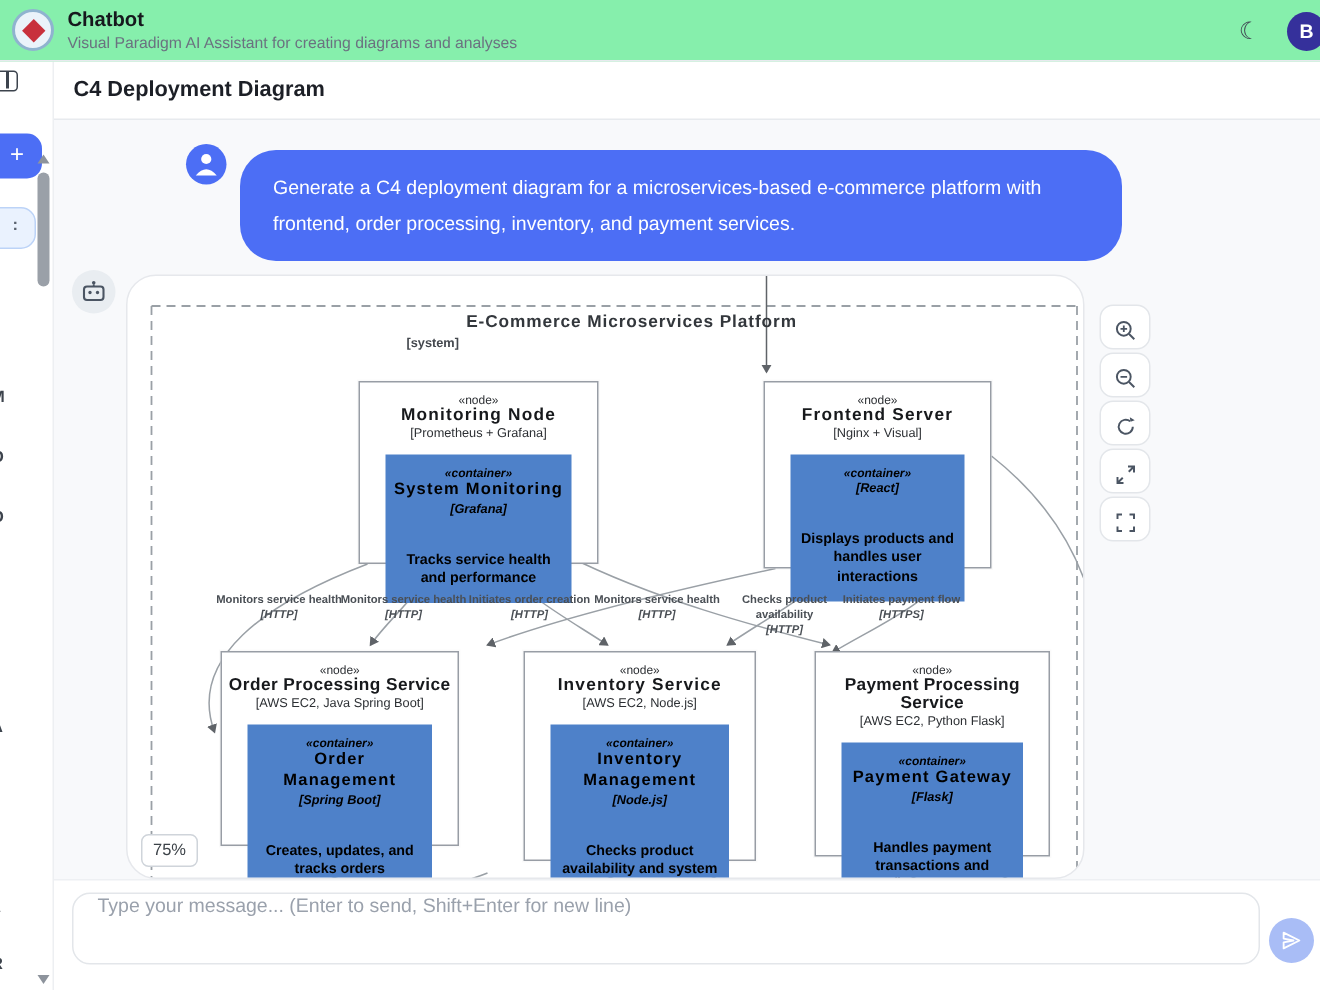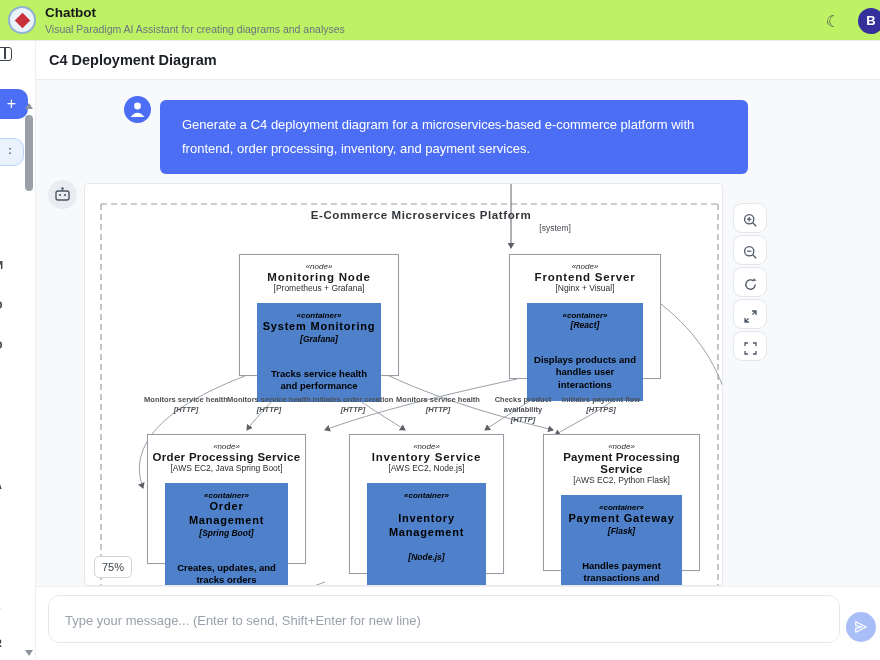--- a/index.html
+++ b/index.html
@@ -1,21 +1,21 @@
 <!DOCTYPE html>
 <html><head>
 <meta charset="utf-8">
 <style>
   * { box-sizing: border-box; margin: 0; padding: 0; }
   html,body { width:880px; height:660px; overflow:hidden; }
   body { font-family:"Liberation Sans","DejaVu Sans",sans-serif; background:#fff; }
   .app { position:relative; width:880px; height:660px; background:#fff; }
 
   
-  .header { position:absolute; left:0; top:0; width:880px; height:41px; background:#bef264; border-bottom:1px solid #e7eaee; z-index:30; }
+  .header { position:absolute; left:0; top:0; width:880px; height:41px; background:#86efac; border-bottom:1px solid #e7eaee; z-index:30; }
   .logo { position:absolute; left:8px; top:6px; width:28px; height:28px; border-radius:50%; background:#eaf3fa; border:2px solid #8fb3cf; }
   .logo-diamond { position:absolute; left:7px; top:7px; width:11px; height:11px; background:#c8313c; transform:rotate(45deg); }
   .app-name { position:absolute; left:45px; top:5px; font-size:13.5px; font-weight:bold; color:#16181d; }
   .app-sub  { position:absolute; left:45px; top:23px; font-size:10.5px; color:#6b7280; }
   .theme-btn { position:absolute; right:35px; top:9px; width:24px; height:24px; border:none; background:transparent; color:#3f4752; font-size:16px; cursor:pointer; }
   .avatar { position:absolute; left:858px; top:8px; width:26px; height:26px; border-radius:50%; background:#35309b; color:#fff; font-size:13px; font-weight:bold; text-align:center; line-height:26px; }
 
   
   .sidebar { position:absolute; left:0; top:41px; width:36px; height:619px; background:#fff; border-right:1px solid #edeff2; overflow:hidden; z-index:25; }
   .panel-toggle { position:absolute; left:-6px; top:6px; width:18px; height:14px; border:1.5px solid #3c434d; border-radius:3px; }
@@ -30,51 +30,51 @@
   .sb-down { bottom:4px; border-top:6px solid #8d939c; }
   .sb-thumb { position:absolute; left:0; top:14px; width:8px; height:76px; background:#9aa0a8; border-radius:4px; }
 
   
   .toolbar { position:absolute; left:36px; top:41px; width:844px; height:39px; background:#fff; border-bottom:1px solid #e7eaee; z-index:20; }
   .toolbar-title { position:absolute; left:13px; top:11px; font-size:14.5px; font-weight:bold; color:#1c1f26; }
 
   
   .chat { position:absolute; left:36px; top:80px; width:844px; height:506px; background:#f8f9fb; }
   .user-avatar { position:absolute; left:88px; top:16px; width:27px; height:27px; border-radius:50%; background:#4c6ef5; }
-  .bubble { position:absolute; left:124px; top:20px; width:588px; min-height:66px; background:#4c6ef5; border-radius:6px; color:#fff; font-size:13px; line-height:1.85; padding:13px 22px; }
+  .bubble { position:absolute; left:124px; top:20px; width:588px; min-height:66px; background:#4c6ef5; border-radius:24px; color:#fff; font-size:13px; line-height:1.85; padding:13px 22px; }
   .bot-avatar { position:absolute; left:12px; top:100px; width:29px; height:29px; border-radius:50%; background:#e9edf1; text-align:center; line-height:29px; }
 
   
   .zctl { position:absolute; left:697px; width:34px; height:30px; background:#fff; border:1px solid #e3e6ea; border-radius:9px; cursor:pointer; color:#4b5563; text-align:center; padding-top:5px; }
   .zctl svg { display:block; margin:0 auto; }
 
   
-  .card { position:absolute; left:48px; top:103px; width:639px; height:403px; background:#fff; border:1px solid #e6e8ec; border-radius:4px; overflow:hidden; }
+  .card { position:absolute; left:48px; top:103px; width:639px; height:403px; background:#fff; border:1px solid #e6e8ec; border-radius:20px; overflow:hidden; }
   .card svg.wires { position:absolute; left:0; top:0; }
   .b-title { position:absolute; left:186px; top:25px; width:300px; text-align:center; font-size:11.5px; font-weight:bold; letter-spacing:0.6px; color:#33373c; }
-  .b-sub { position:absolute; left:186px; top:39px; width:300px; text-align:right; font-size:8.5px; font-weight:normal; color:#44484e; }
+  .b-sub { position:absolute; left:186px; top:39px; width:300px; text-align:left; font-size:8.5px; font-weight:bold; color:#44484e; }
 
   .c4-node { position:absolute; background:#fff; border:1px solid #989da5; text-align:center; box-shadow:0 0 0 1px rgba(0,0,0,0.02); }
-  .n-st { font-size:8px; color:#2c2f33; margin-top:7px;font-style:italic; }
+  .n-st { font-size:8px; color:#2c2f33; margin-top:7px; }
   .n-title { font-size:11.5px; font-weight:bold; letter-spacing:0.8px; color:#17191c; }
   .n-tech { font-size:8.5px; color:#2c2f33; }
   .cbox { margin:10px auto 0; width:calc(100% - 34px); background:#4e81c9; color:#000000; padding:8px 5px 10px; }
   .c-st { font-size:8px; font-style:italic; font-weight:bold; }
   .c-title { font-size:11px; font-weight:bold; letter-spacing:0.8px; line-height:1.25; }
   .c-tech { font-size:8.5px; font-style:italic; font-weight:bold; }
   .c-desc { font-size:9.5px; font-weight:bold; line-height:1.3; margin-top:24px; }
 
   .elabel { position:absolute; width:86px; text-align:center; font-size:7.5px; font-weight:bold; color:#4a4f55; line-height:1.35; }
   .elabel .proto { font-style:italic; font-weight:bold;margin-top:33px; }
 
   .zoom-badge { position:absolute; left:9px; top:372px; width:38px; height:22px; background:#fff; border:1px solid #cfd4da; border-radius:5px; font-size:11px; color:#3c4248; text-align:center; line-height:20px; z-index:5; }
 
   
   .composer { position:absolute; left:36px; top:586px; width:844px; height:74px; background:#fff; border-top:1px solid #eef0f3; }
-  .msg-input { position:absolute; left:12px; top:8px; width:792px; height:48px; border:1px solid #e3e6ea; border-radius:12px; resize:none; font-family:"Liberation Sans","DejaVu Sans",sans-serif; font-size:13px; color:#1f2329; padding:17px 16px; outline:none; }
+  .msg-input { position:absolute; left:12px; top:8px; width:792px; height:48px; border:1px solid #e3e6ea; border-radius:12px; resize:none; font-family:"Liberation Sans","DejaVu Sans",sans-serif; font-size:13px; color:#1f2329; padding:0 16px; outline:none; }
   .msg-input::placeholder { color:#9aa1ac; }
   .send-btn { position:absolute; left:810px; top:25px; width:30px; height:30px; border-radius:50%; background:#a9bdf6; border:none; cursor:pointer; padding:0; }
 </style>
 </head>
 <body>
 
 <div class="app">
 
   <div class="header">
     <div class="logo">
@@ -193,21 +193,21 @@
           <div class="c-desc">Creates, updates, and tracks orders</div>
         </div>
       </div>
 
       <div class="c4-node" style="left:264px;top:250px;width:155px;height:140px">
         <div class="n-st">«node»</div>
         <div class="n-title">Inventory Service</div>
         <div class="n-tech">[AWS EC2, Node.js]</div>
         <div class="cbox">
           <div class="c-st">«container»</div>
-          <div class="c-title" style="width:90px;margin:12px auto">Inventory Management</div>
+          <div class="c-title" style="width:90px;margin:0 auto">Inventory Management</div>
           <div class="c-tech">[Node.js]</div>
           <div class="c-desc">Checks product availability and system stock</div>
         </div>
       </div>
 
       <div class="c4-node" style="left:458px;top:250px;width:157px;height:137px">
         <div class="n-st">«node»</div>
         <div class="n-title" style="letter-spacing:0.2px">Payment Processing Service</div>
         <div class="n-tech">[AWS EC2, Python Flask]</div>
         <div class="cbox">

